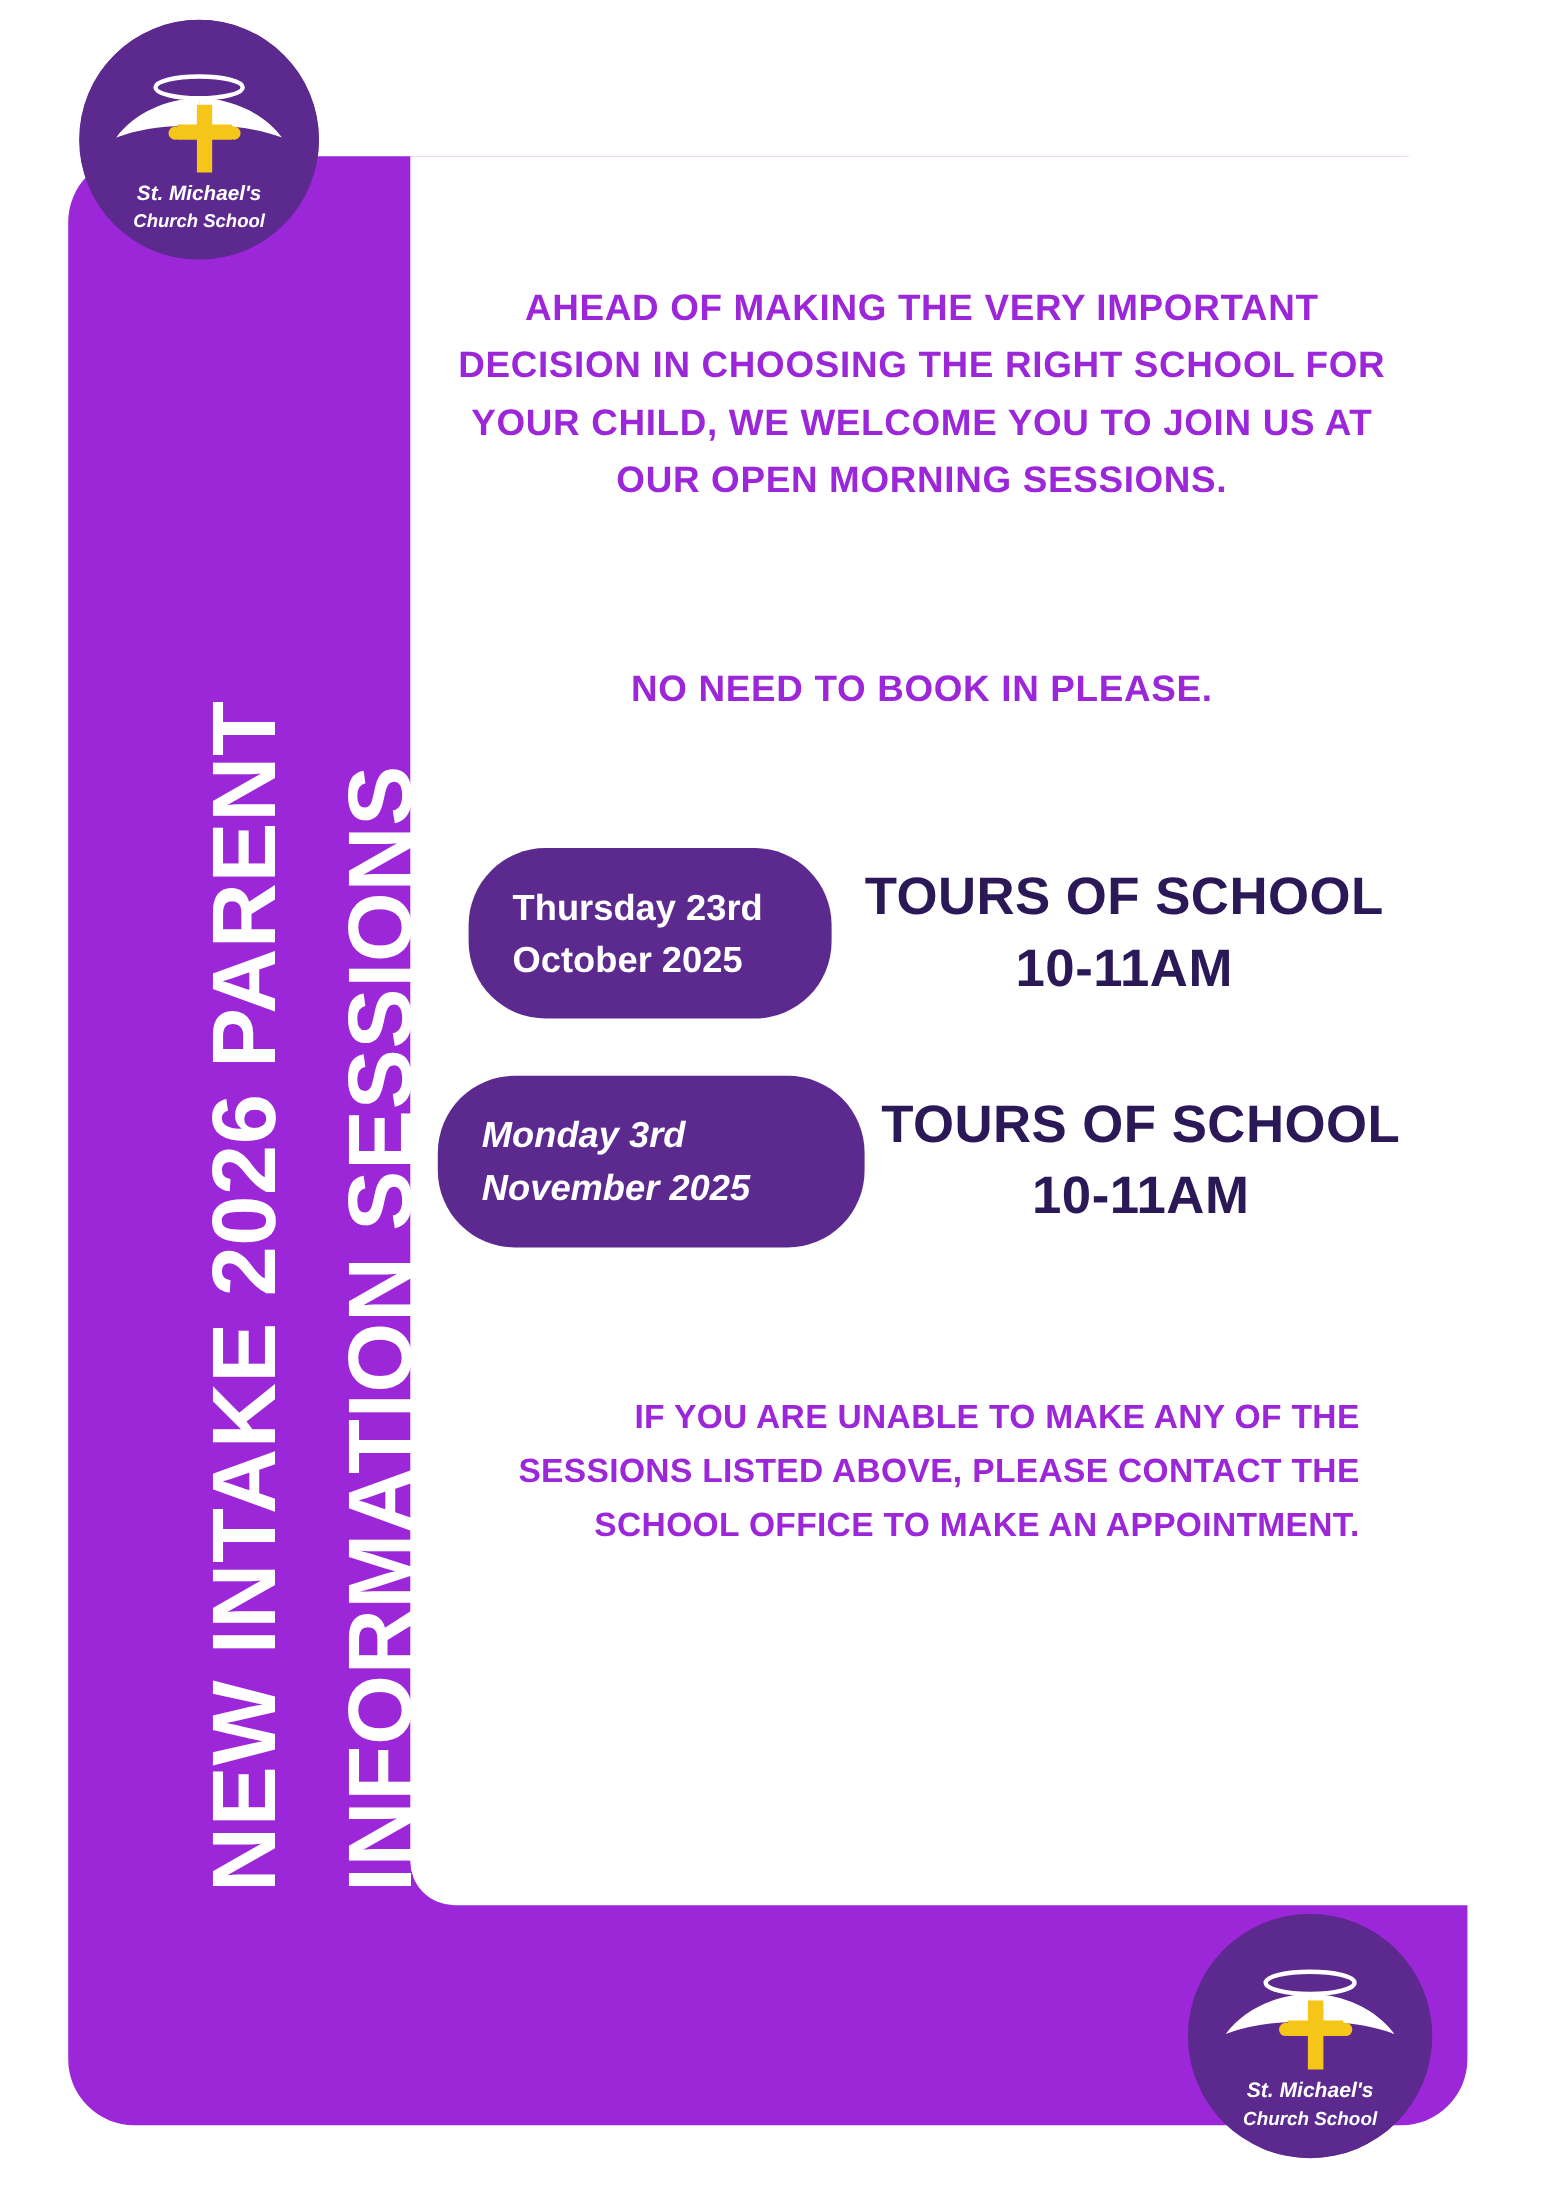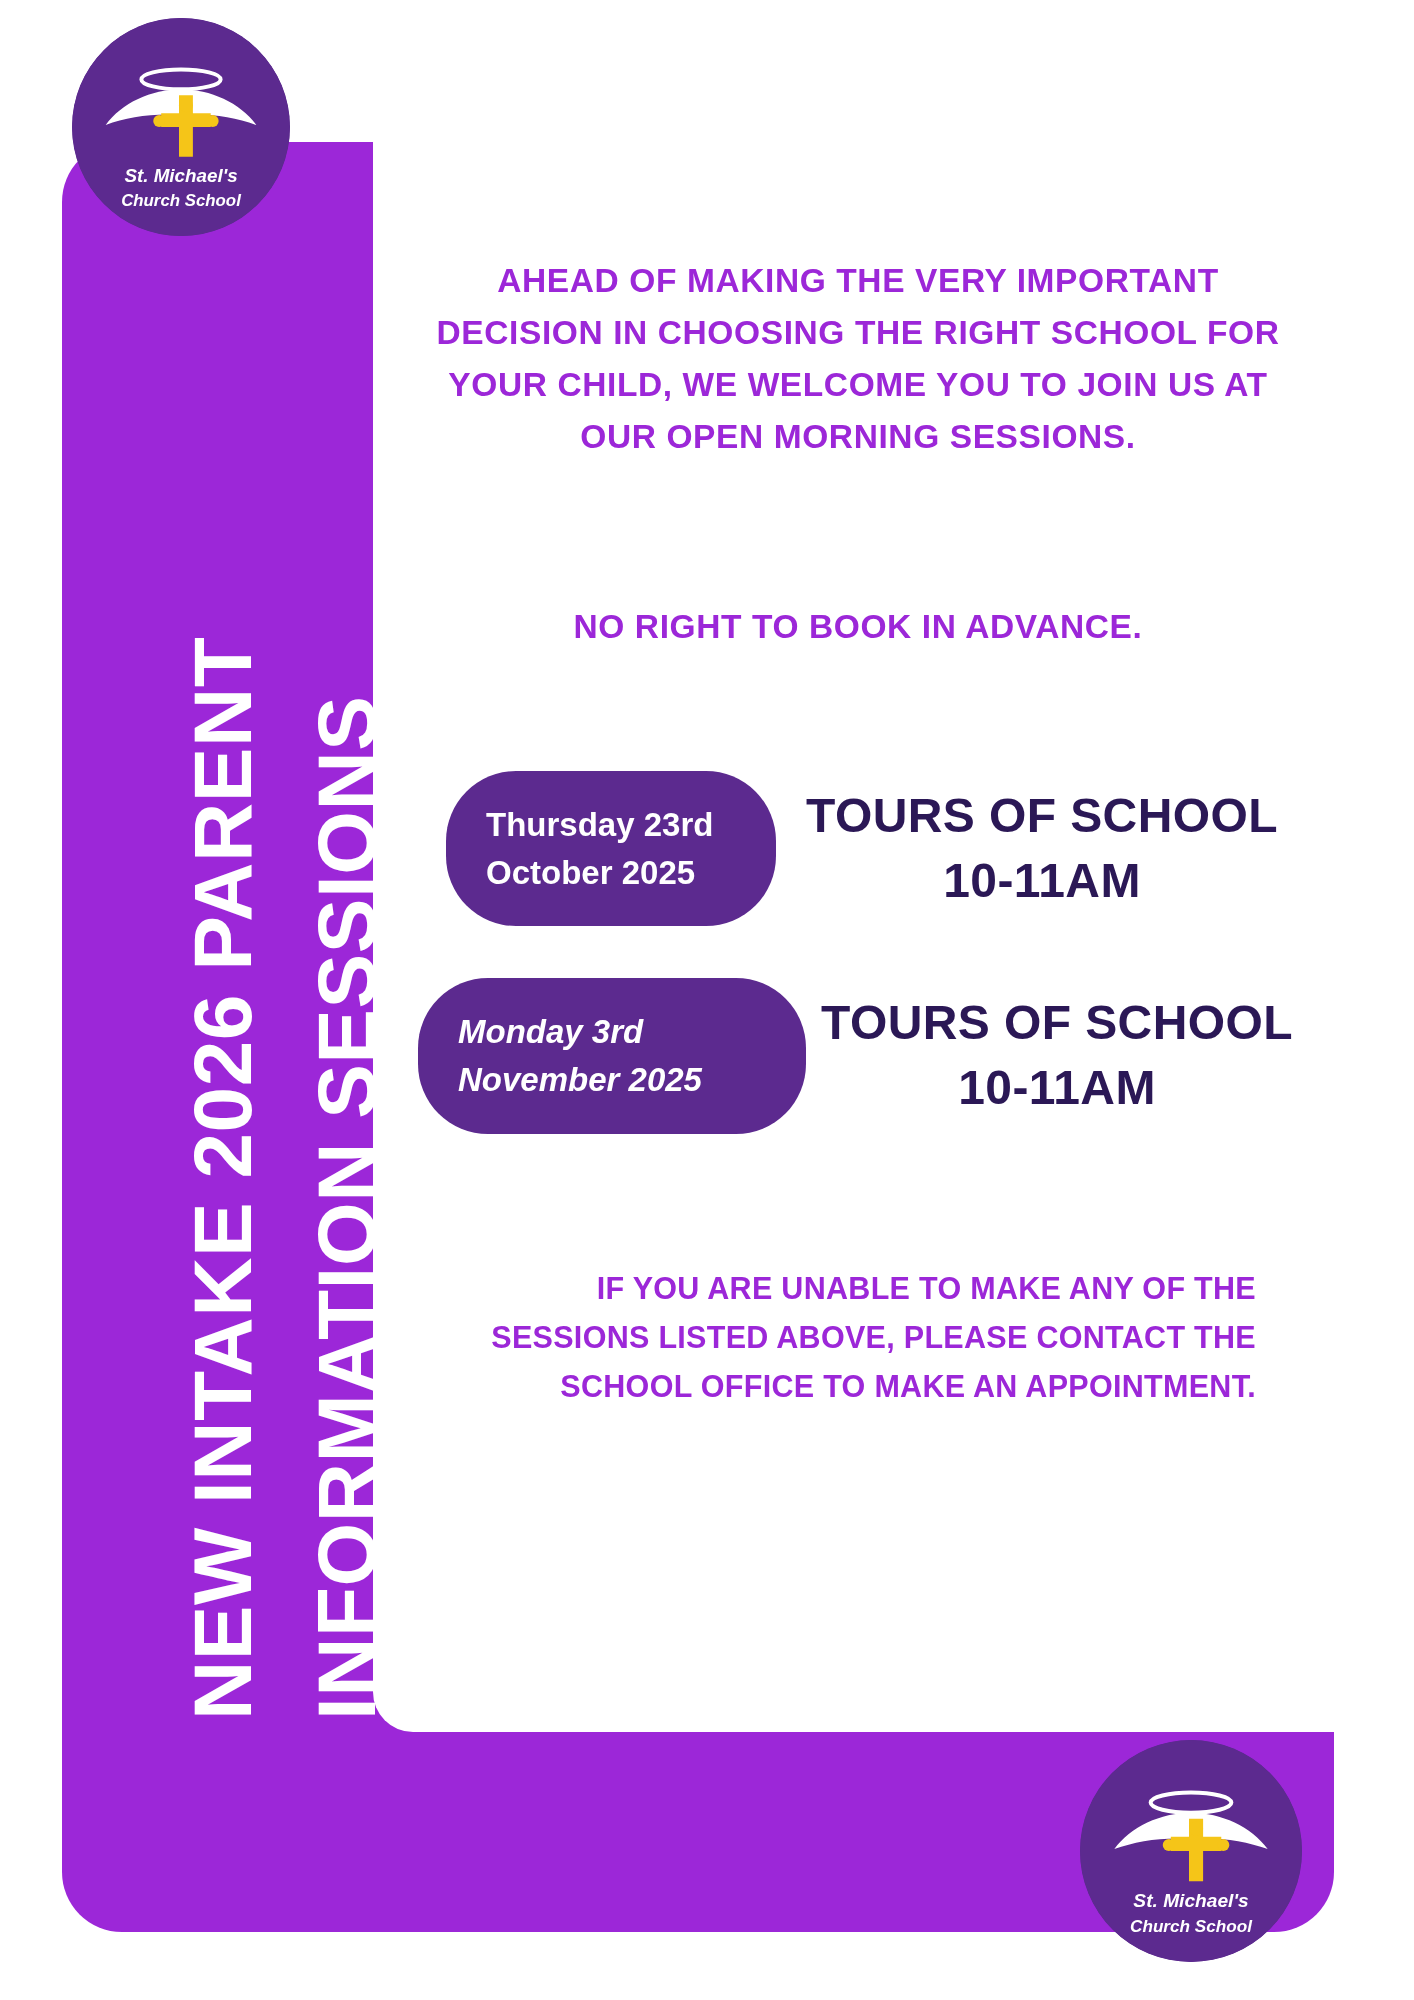--- a/index.html
+++ b/index.html
@@ -83,21 +83,21 @@
     left: 1080px;
     top: 1740px;
     width: 222px;
     height: 222px;
     background: #5c2a8f;
   }
 
   
   .content {
     position: absolute;
-    left: 408px;
+    left: 388px;
     top: 255px;
     width: 900px;
   }
 
   .intro {
     color: #9c27d8;
     font-weight: bold;
     font-size: 33.5px;
     line-height: 1.55;
     text-align: center;
@@ -208,21 +208,21 @@
     <circle cx="142" cy="104" r="6" fill="#f5c518"></circle>
     <text x="110" y="165" text-anchor="middle" fill="#ffffff" font-family="Liberation Sans, sans-serif" font-size="19" font-weight="bold">St. Michael's</text>
     <text x="110" y="190" text-anchor="middle" fill="#ffffff" font-family="Liberation Sans, sans-serif" font-size="17" font-weight="bold">Church School</text>
   </svg>
 </div>
 
 <div class="content">
 
   <div class="intro">AHEAD OF MAKING THE VERY IMPORTANT DECISION IN CHOOSING THE RIGHT SCHOOL FOR YOUR CHILD, WE WELCOME YOU TO JOIN US AT OUR OPEN MORNING SESSIONS.</div>
 
-  <div class="no-book">NO RIGHT TO BOOK IN ADVANCE.</div>
+  <div class="no-book">NO NEED TO BOOK IN PLEASE.</div>
 
   <div class="sessions">
 
     <div class="session-row">
       <div class="session-pill pill-1">Thursday 23rd October 2025</div>
       <div class="session-detail">TOURS OF SCHOOL 10-11AM</div>
     </div>
 
     <div class="session-row">
       <div class="session-pill pill-2">Monday 3rd November 2025</div>

